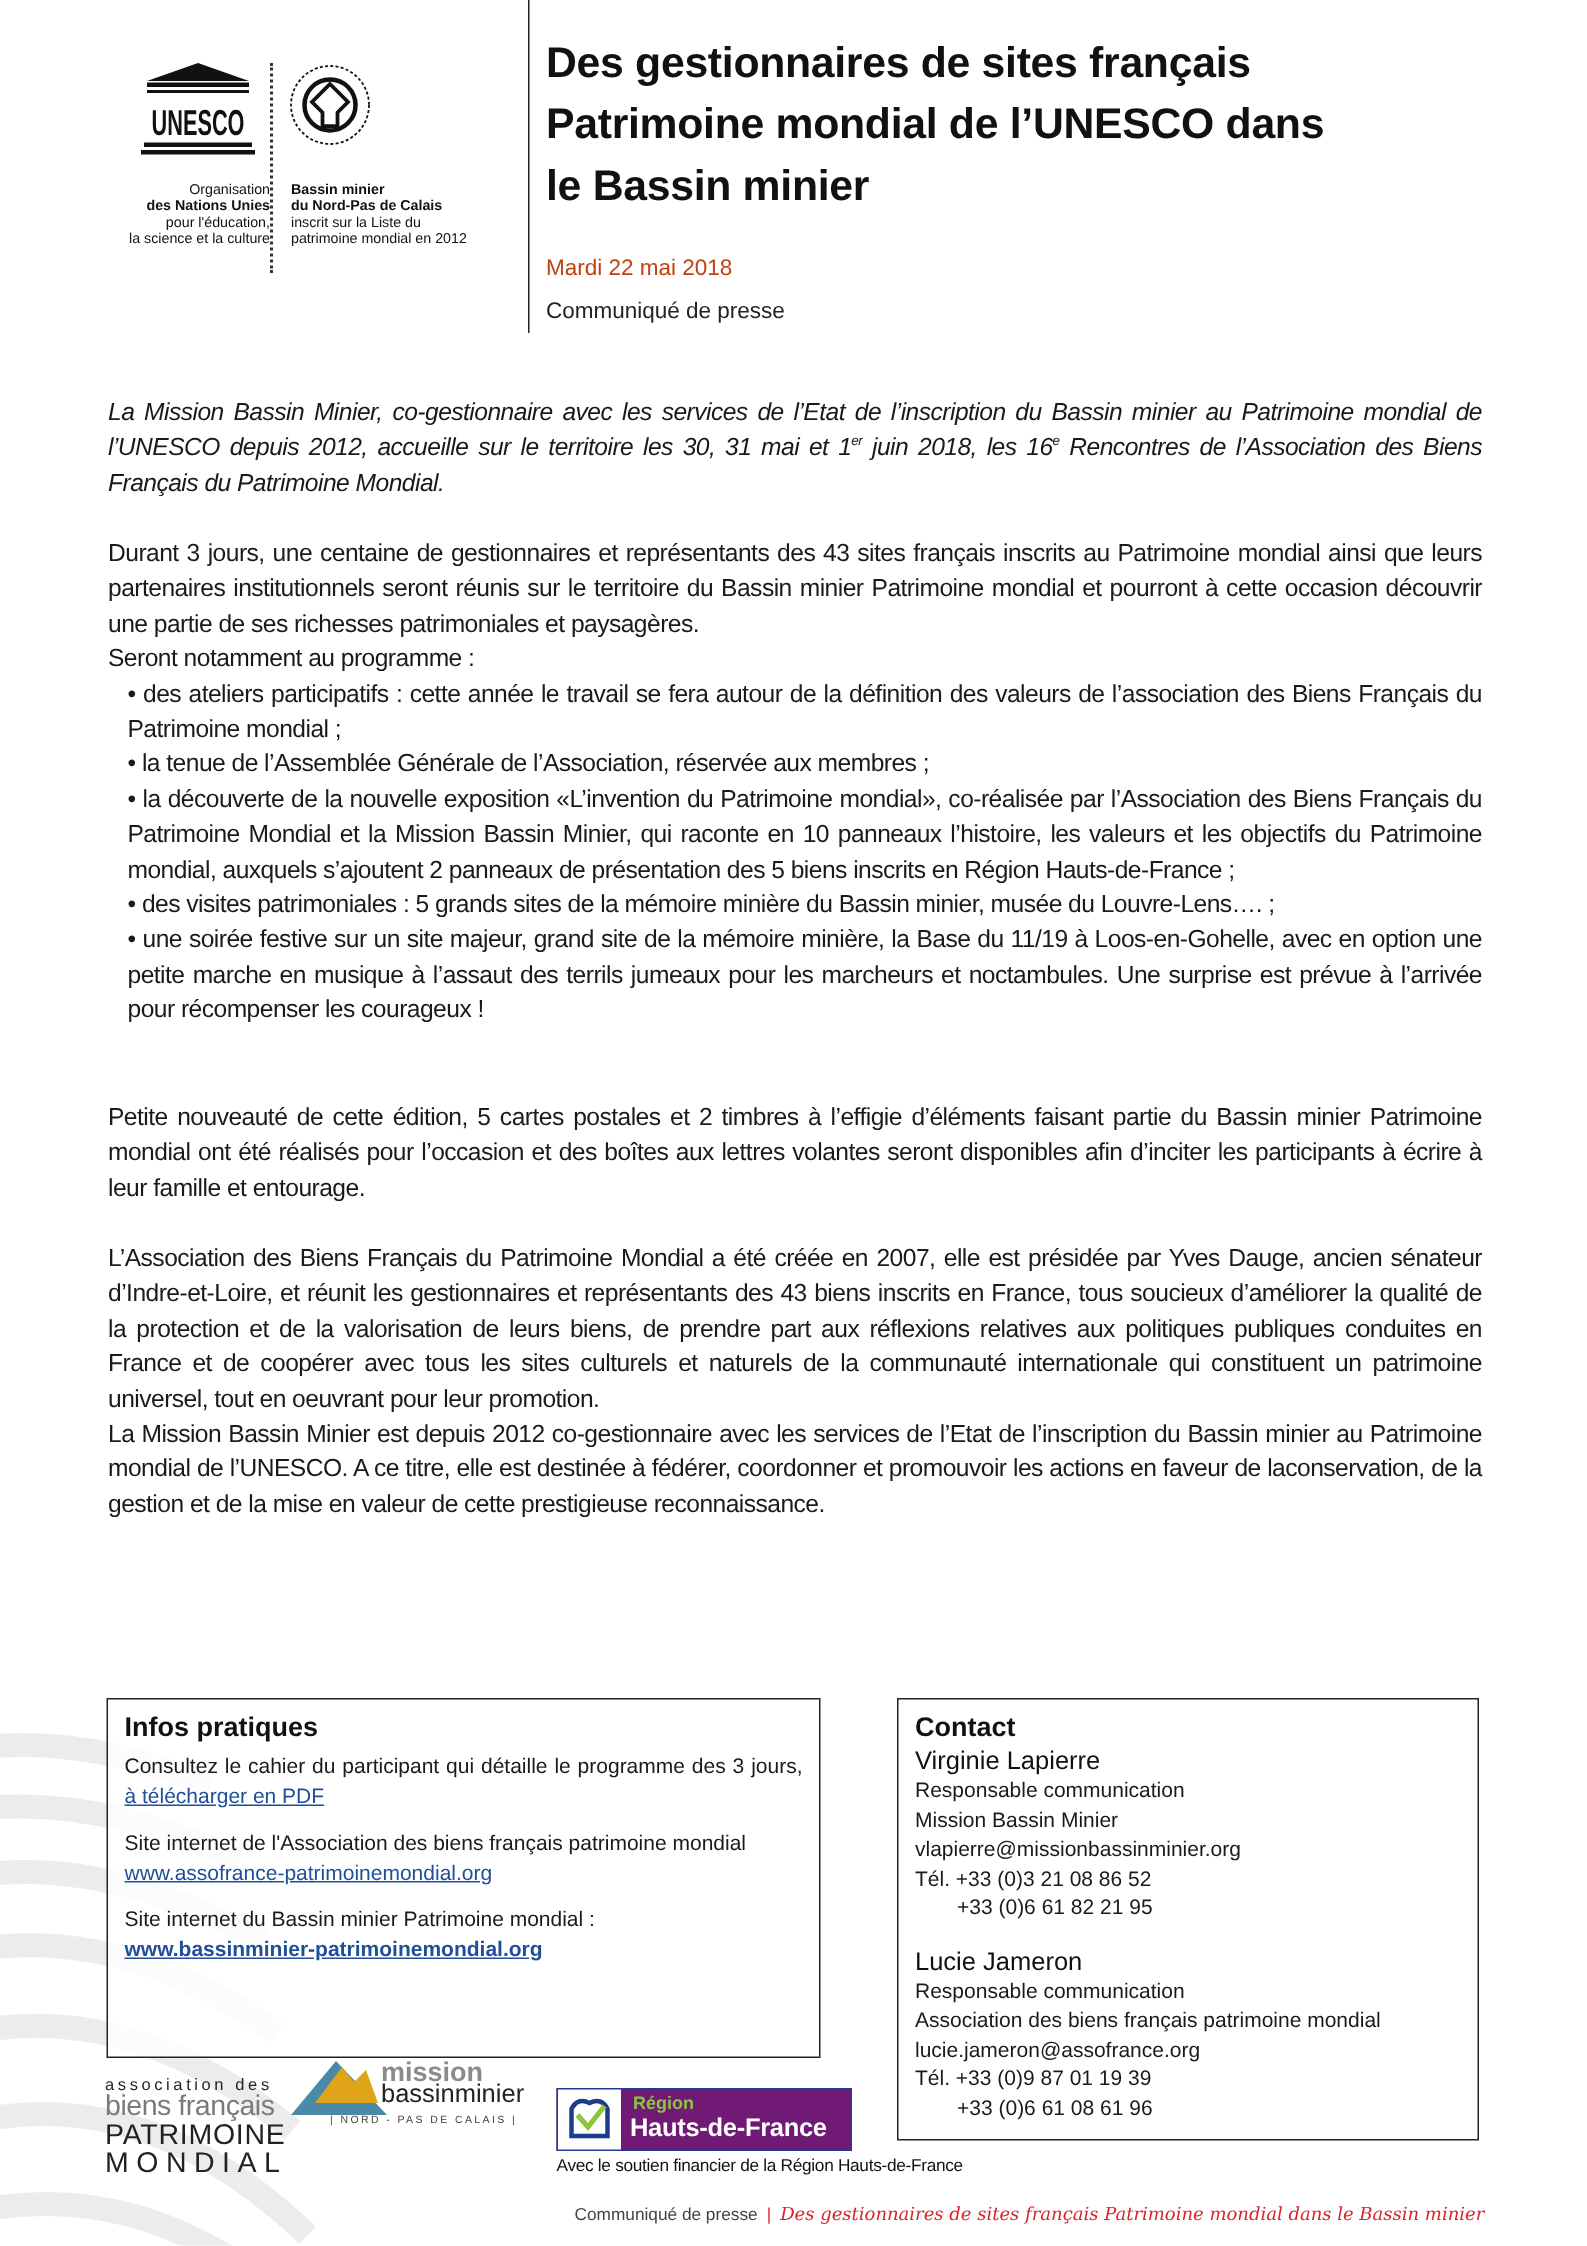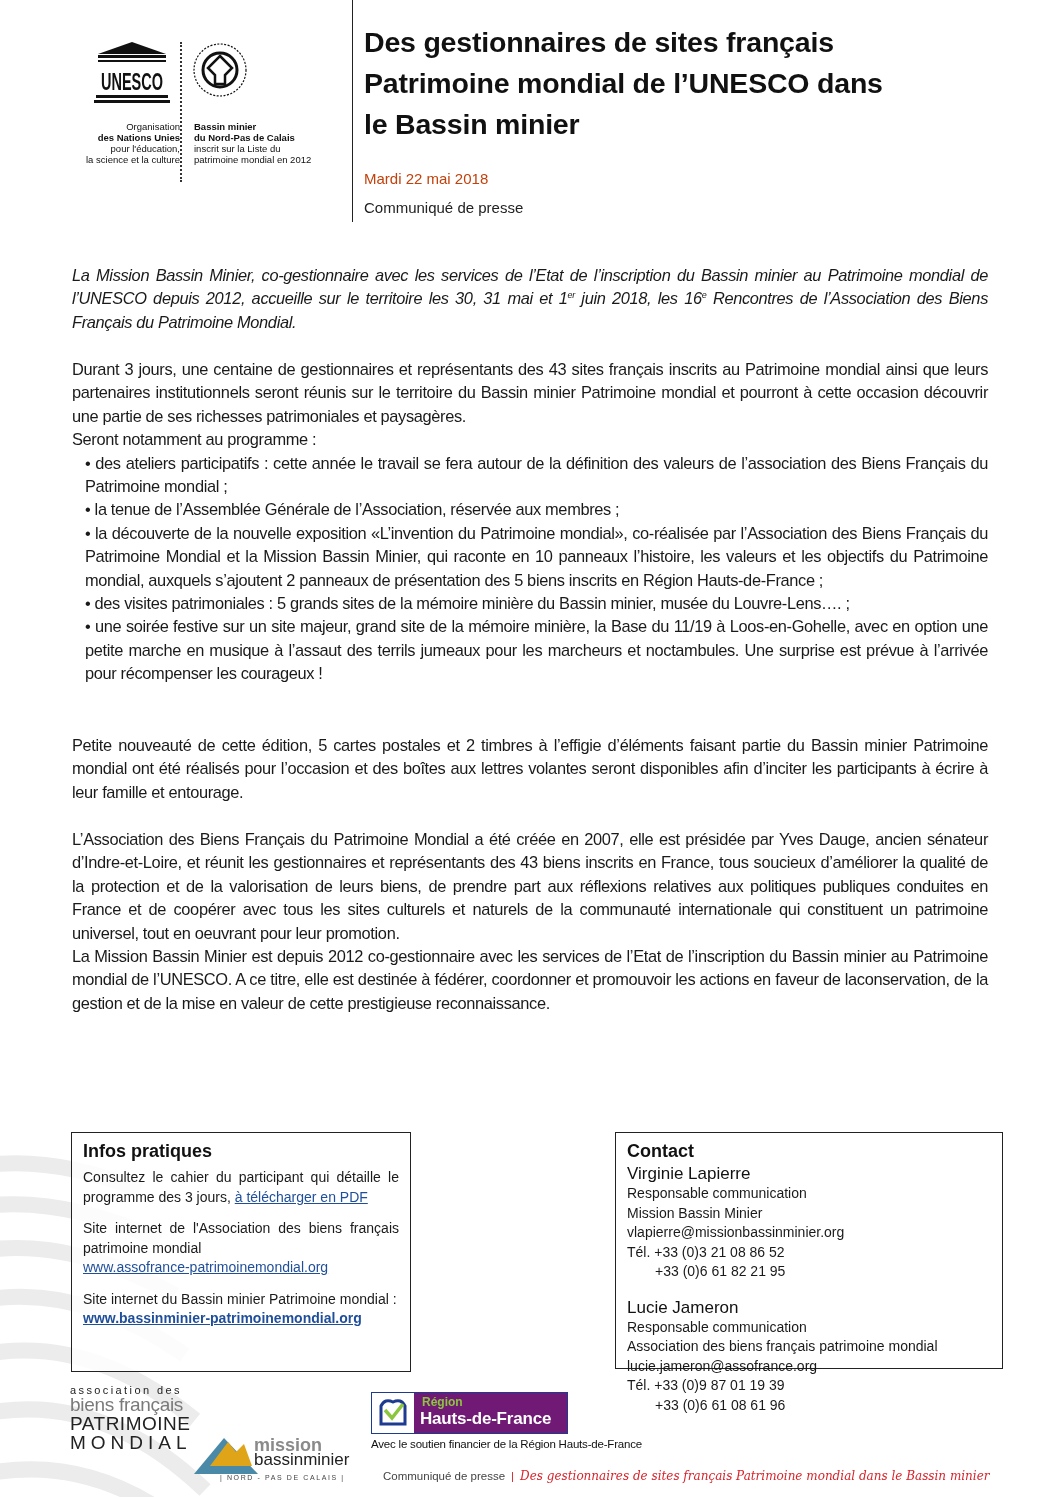--- a/index.html
+++ b/index.html
@@ -28,40 +28,40 @@
   .intro { top: 264px; font-style: italic; }
   .p2 { top: 358px; }
   .bullets { list-style: none; padding-left: 0; }
   .bullets li { padding-left: 13px; }
   .p3 { top: 734px; }
   .p4 { top: 828px; }
   sup { font-size: 9px; line-height: 0; }
 
   
   .box { position: absolute; border: 1px solid #222; background: rgba(255,255,255,0.85); z-index: 1; }
-  .infos { left: 71px; top: 1132px; width: 340px; height: 240px; padding: 8px 11px; }
-  .contact { left: 615px; top: 1132px; width: 388px; height: 237px; padding: 8px 11px; }
+  .infos { left: 71px; top: 1132px; width: 476px; height: 240px; padding: 8px 11px; }
+  .contact { left: 598px; top: 1132px; width: 388px; height: 295px; padding: 8px 11px; }
   .box-title { font-size: 18px; font-weight: 700; color: #111; margin-bottom: 6px; }
   .infos p { font-size: 14px; line-height: 19.5px; color: #1a1a1a; margin-top: 12px; text-align: justify; }
   .infos p:first-of-type { margin-top: 0; }
   .link { color: #1f4e9a; text-decoration: underline; }
   .link-bold { color: #1f4e9a; text-decoration: underline; font-weight: 700; }
   .contact .name { font-size: 17px; color: #111; margin-top: 2px; line-height: 20px; }
   .contact .line { font-size: 14px; line-height: 19.5px; color: #1a1a1a; }
   .contact .indent { padding-left: 28px; }
   .contact .gap { height: 14px; }
 
   
   .assoc-logo { position: absolute; left: 70px; top: 1384px; width: 120px; z-index: 2; }
   .assoc-logo .a1 { font-size: 11px; letter-spacing: 2.4px; font-weight: 400; color: #222; line-height: 12px; }
   .assoc-logo .a2 { font-size: 19px; color: #7a7a7a; line-height: 18px; letter-spacing: -0.3px; }
   .assoc-logo .a3 { font-size: 19px; color: #222; line-height: 19px; letter-spacing: 0.5px; }
   .assoc-logo .a4 { font-size: 19px; color: #222; line-height: 19px; letter-spacing: 5px; }
 
-  .mission-logo { position: absolute; left: 194px; top: 1432px; width: 172px; height: 58px; z-index: 2; }
+  .mission-logo { position: absolute; left: 194px; top: 1368px; width: 172px; height: 58px; z-index: 2; }
   .mission-logo .m1 { position: absolute; left: 60px; top: 5px; font-size: 18px; font-weight: 700; color: #8a8a8a; line-height: 16px; }
   .mission-logo .m2 { position: absolute; left: 60px; top: 19px; font-size: 17px; color: #222; line-height: 18px; }
   .mission-logo .m3 { position: absolute; left: 26px; top: 42px; font-size: 7px; color: #444; letter-spacing: 1.6px; white-space: nowrap; }
 
   .region-logo { position: absolute; left: 371px; top: 1392px; width: 197px; height: 42px; background: #701a75; z-index: 2; border: 1px solid #1d3b8f; }
   .region-logo .icon-bg { position: absolute; left: 0; top: 0; width: 42px; height: 40px; background: #ffffff; }
   .region-logo .r1 { position: absolute; left: 50px; top: 2px; font-size: 12px; font-weight: 700; color: #8cc63f; }
   .region-logo .r2 { position: absolute; left: 48px; top: 16px; font-size: 17px; font-weight: 700; color: #ffffff; white-space: nowrap; letter-spacing: -0.2px; }
   .support { position: absolute; left: 371px; top: 1438px; font-size: 11.5px; color: #111; z-index: 2; white-space: nowrap; letter-spacing: -0.2px; }
 

